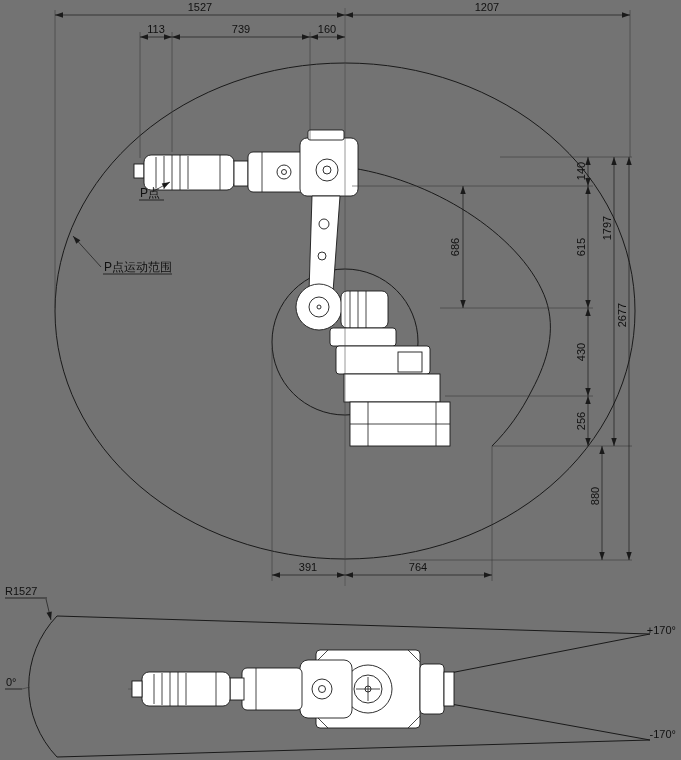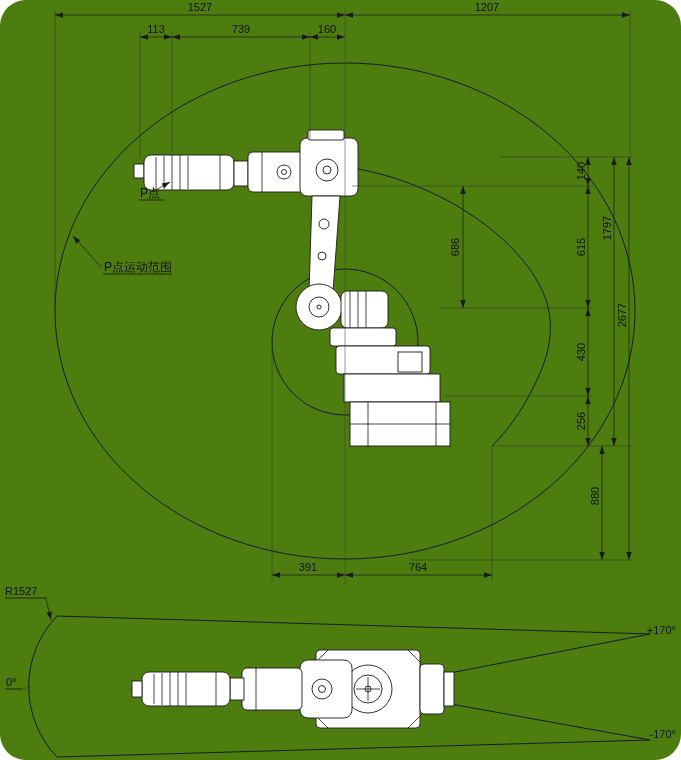--- a/index.html
+++ b/index.html
@@ -1,16 +1,16 @@
 <!DOCTYPE html>
 <html><head>
 <meta charset="utf-8">
 <style>
   html,body{margin:0;padding:0;background:#ffffff;}
-  .page{width:681px;height:760px;position:relative;background:#4d7c0f;overflow:hidden;border-radius:26px;}
+  .page{width:681px;height:760px;position:relative;background:#737373;overflow:hidden;}
   svg{display:block;}
   .t{font:11px "Liberation Sans", sans-serif; fill:#111;}
   .tc{font:12px "Liberation Sans", sans-serif; fill:#111;}
   .env{fill:none;stroke:#1a1a1a;stroke-width:1;}
   .wit{fill:none;stroke:#333;stroke-width:0.55;}
   .dim{fill:none;stroke:#1a1a1a;stroke-width:0.7;marker-start:url(#aS);marker-end:url(#aE);}
   .lead{fill:none;stroke:#1a1a1a;stroke-width:0.7;marker-end:url(#aE);}
   .cl{fill:none;stroke:#444;stroke-width:0.55;}
   .rob{fill:#ffffff;stroke:#1a1a1a;stroke-width:0.9;}
   .ns{fill:none;stroke:#1a1a1a;stroke-width:0.8;}

